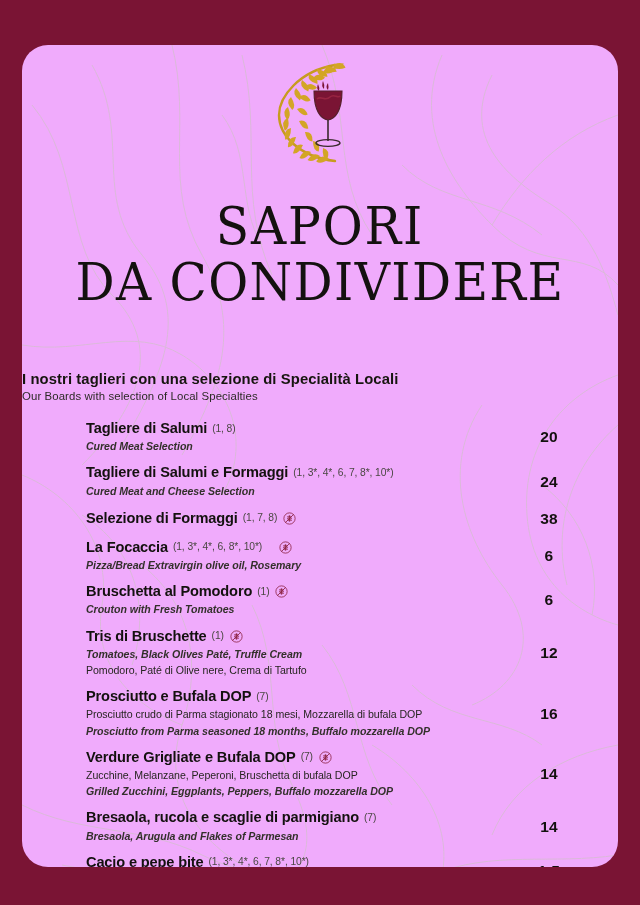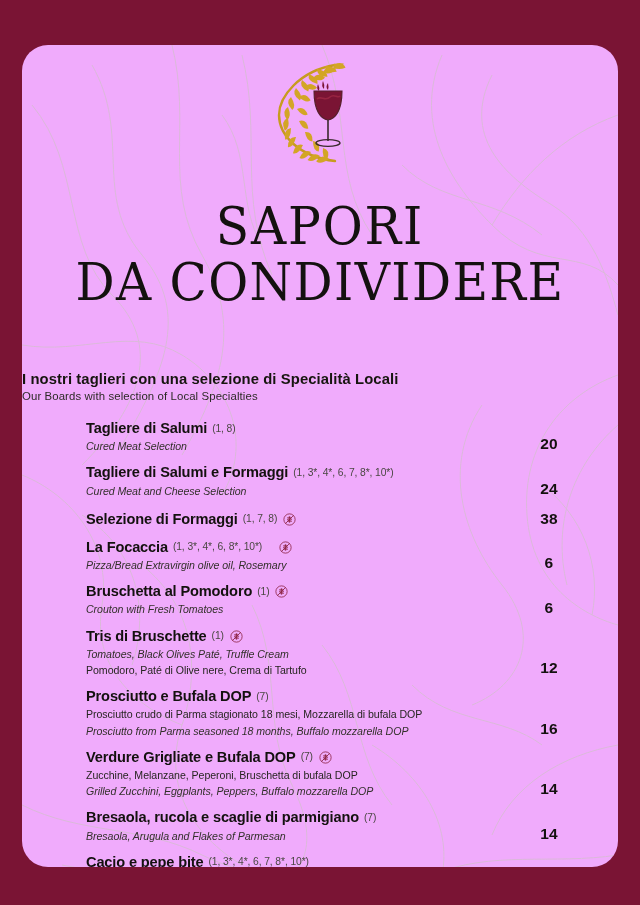--- a/index.html
+++ b/index.html
@@ -57,21 +57,21 @@
   .sub-en{
     font-size:11.4px;color:#2C2A26;margin-top:3px;display:block;
     letter-spacing:.1px;
   }
 
   
   .menu-list{
     position:absolute;left:64px;right:34px;top:375px;
   }
   .menu-item{
-    display:flex;align-items:flex-end;justify-content:space-between;
+    display:flex;align-items:center;justify-content:space-between;
     margin-bottom:11px;
   }
   .mi-left{flex:1 1 auto;min-width:0;}
   .mi-price{
     flex:0 0 auto;width:70px;text-align:center;
     font-size:15.5px;font-weight:bold;color:#14110F;
     padding-top:1px;letter-spacing:.2px;
   }
   .mi-head{
     display:flex;align-items:center;flex-wrap:nowrap;
@@ -87,21 +87,21 @@
   }
   .gf-icon{
     margin-left:6px;flex:0 0 auto;display:inline-flex;align-items:center;
   }
   .gf-icon.spaced{margin-left:17px;}
   .gf-icon svg{display:block;}
   .mi-desc{
     font-size:10.6px;color:#272521;margin-top:2px;line-height:1.34;
     letter-spacing:-.05px;
   }
-  .mi-desc.en{font-style:italic;color:#33302B;}
+  .mi-desc.en{font-style:italic;color:#33302B;font-weight:bold;}
   .mi-desc.it-reg{font-style:normal;}
 </style>
 </head>
 <body>
 
 <div class="menu-card">
 
   <svg class="watermark" viewBox="0 0 596 845" preserveAspectRatio="none">
     <g fill="none" stroke="#C9C6BC" stroke-width="1">
       <path d="M10,60 C60,120 40,200 90,250 C140,300 120,360 60,420"></path>

